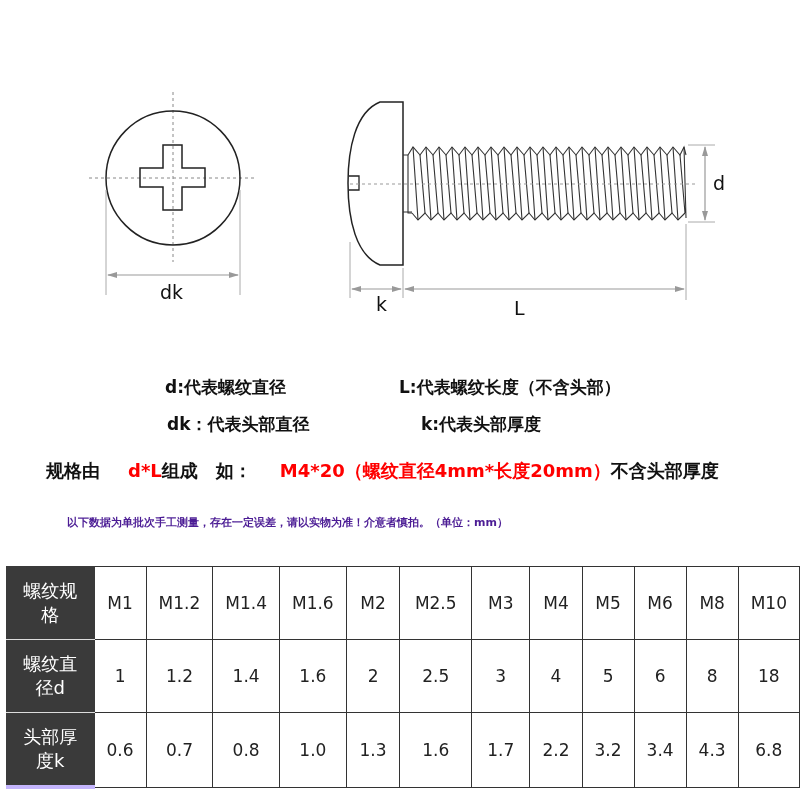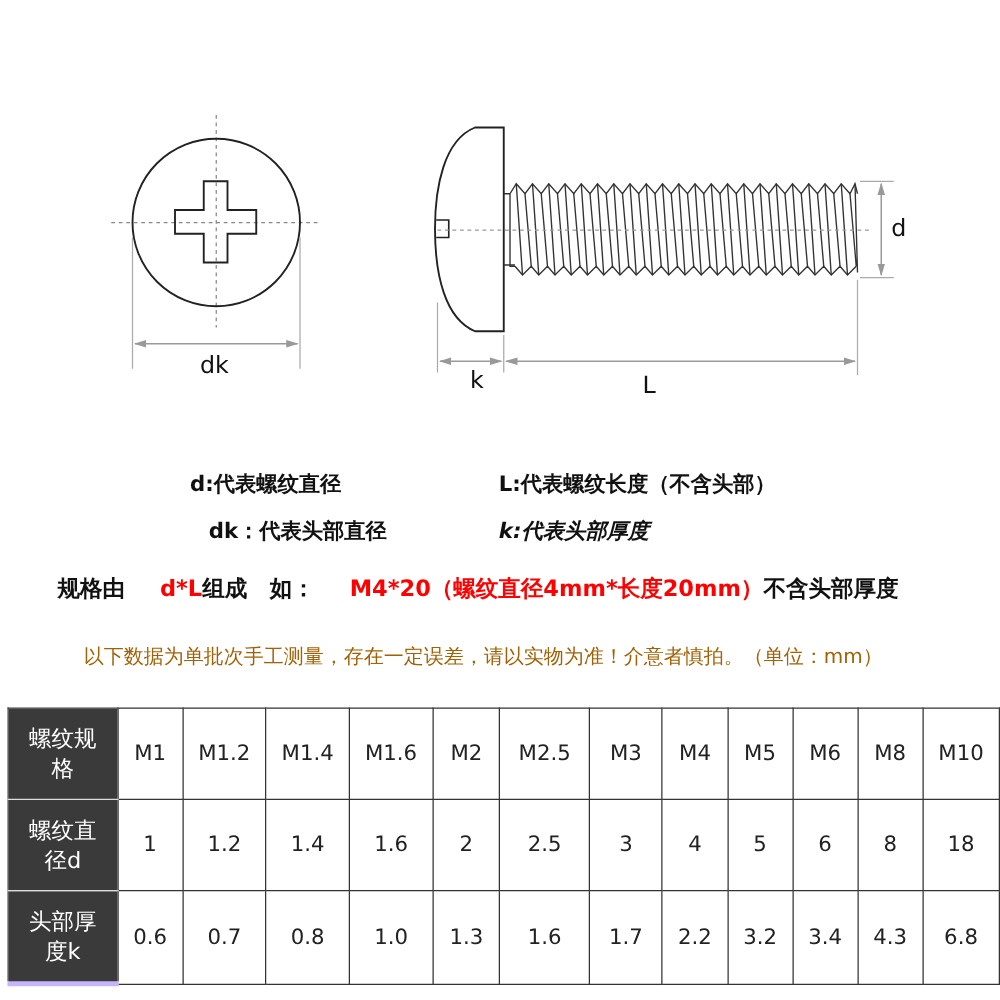--- a/index.html
+++ b/index.html
@@ -3,21 +3,21 @@
   <meta charset="utf-8">
   <style>
     html, body { margin: 0; padding: 0; background: #ffffff; }
     body { width: 800px; height: 800px; position: relative; overflow: hidden;
            font-family: "DejaVu Sans", "Liberation Sans", sans-serif; color: #111; }
     svg.diagram { position: absolute; left: 0; top: 0; }
     .dim-label { position: absolute; font-size: 19px; color: #111; font-family: "DejaVu Sans", sans-serif; }
     .legend-line { position: absolute; font-size: 17px; font-weight: bold; color: #111; white-space: nowrap; }
     .spec-line { position: absolute; left: 46px; top: 459px; font-size: 18px; font-weight: bold; white-space: nowrap; color: #111; }
     .red { color: #ff0000; margin-left: 28px; }
-    .note { position: absolute; left: 67px; top: 515px; font-size: 16px; font-weight: normal; color: #a16207; white-space: nowrap; }
+    .note { position: absolute; left: 67px; top: 515px; font-size: 11px; font-weight: bold; color: #4c1d95; white-space: nowrap; }
     table.spec { position: absolute; left: 6px; top: 566px; border-collapse: collapse; table-layout: fixed; }
     table.spec td { border: 1px solid #333; height: 38px; padding: 12px; text-align: center;
                     font-size: 17px; color: #222; font-family: "DejaVu Sans", sans-serif; }
     table.spec td.rowhead { background: #3a3a3a; color: #ffffff; font-size: 18px; border-color: #3a3a3a; border-bottom: 1px solid #ddd; }
     table.spec tr:last-child td.rowhead { border-bottom: 4px solid #c4b5fd; }
   </style>
 </head>
 <body>
 
 <svg class="diagram" width="800" height="340" viewBox="0 0 800 340">
@@ -63,24 +63,24 @@
     <line x1="352" y1="289" x2="401" y2="289" stroke="#999" stroke-width="1.2" marker-start="url(#arr)" marker-end="url(#arr)"></line>
     <line x1="405" y1="289" x2="684" y2="289" stroke="#999" stroke-width="1.2" marker-start="url(#arr)" marker-end="url(#arr)"></line>
   </g>
 </svg>
 
 <div class="dim-label" style="left:160px; top:281px;">dk</div>
 <div class="dim-label" style="left:376px; top:293px;">k</div>
 <div class="dim-label" style="left:514px; top:297px;">L</div>
 <div class="dim-label" style="left:713px; top:172px;">d</div>
 
-<div class="legend-line" style="left:152px; top:376px;text-align:center;">d:代表螺纹直径</div>
+<div class="legend-line" style="left:165px; top:376px;text-align:center;">d:代表螺纹直径</div>
 <div class="legend-line" style="left:399px; top:376px;">L:代表螺纹长度（不含头部）</div>
 <div class="legend-line" style="left:167px; top:413px;">dk：代表头部直径</div>
-<div class="legend-line" style="left:399px; top:413px;font-style:italic;">k:代表头部厚度</div>
+<div class="legend-line" style="left:421px; top:413px;">k:代表头部厚度</div>
 
 <div class="spec-line">
   <span>规格由</span><span class="red">d*L</span><span>组成　如：</span><span class="red">M4*20（螺纹直径4mm*长度20mm）</span><span>不含头部厚度</span>
 </div>
 
 <div class="note">以下数据为单批次手工测量，存在一定误差，请以实物为准！介意者慎拍。（单位：mm）</div>
 
 <table class="spec">
   <colgroup>
     <col style="width:119px">

